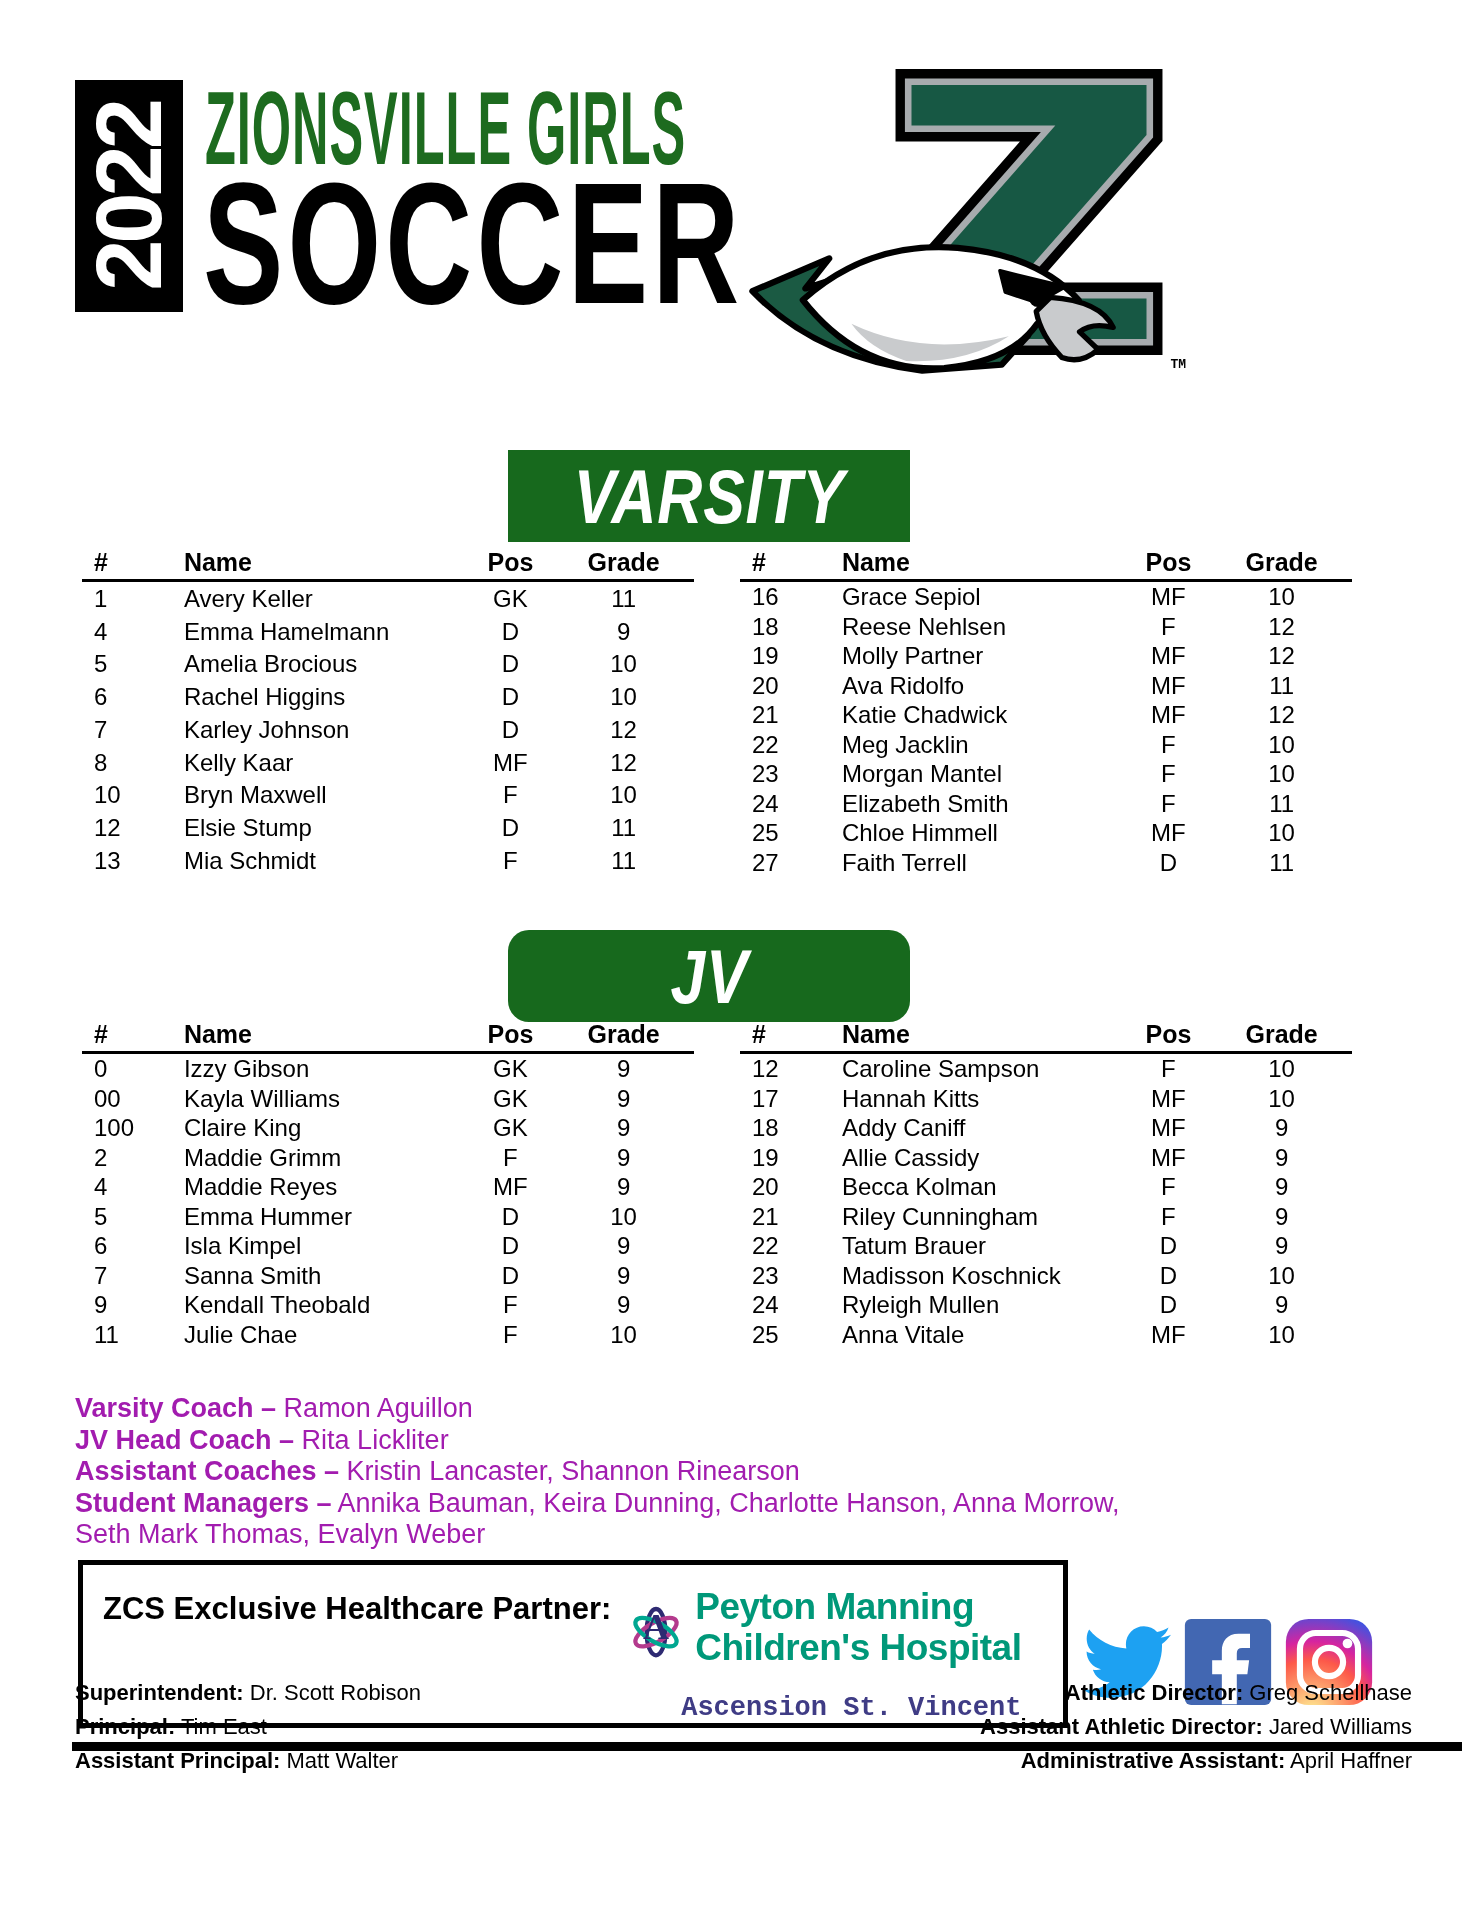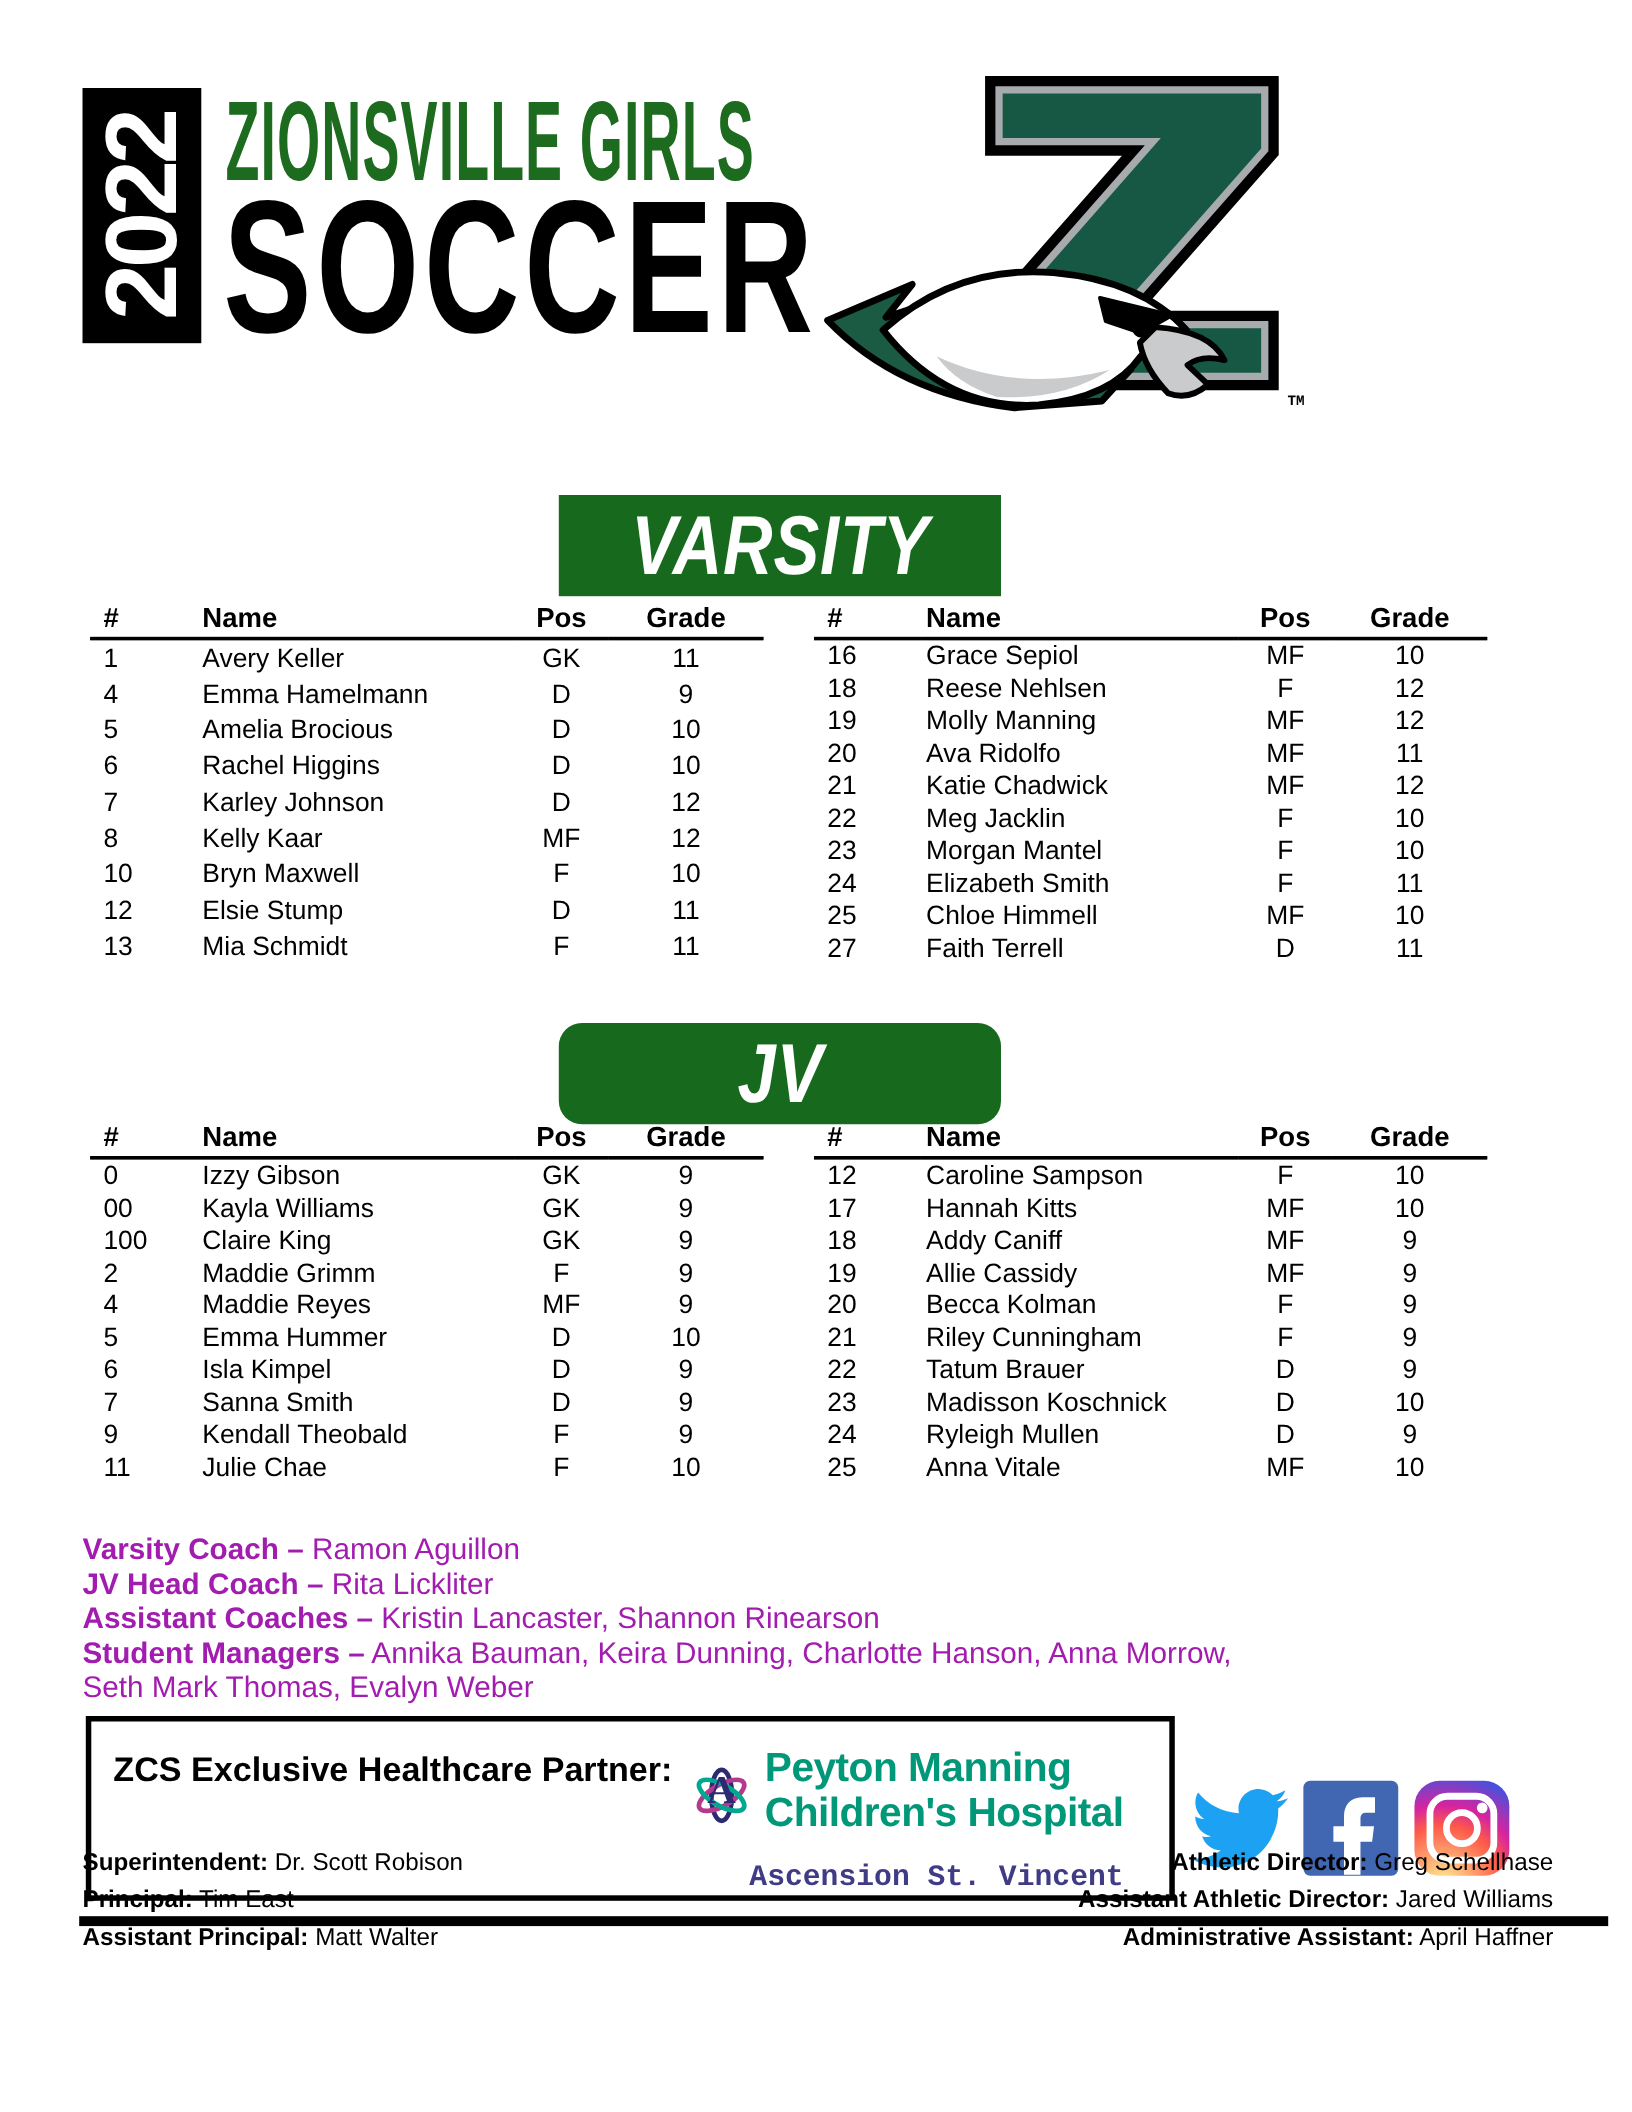--- a/index.html
+++ b/index.html
@@ -189,21 +189,21 @@
             <td class="c3">10</td>
           </tr>
           <tr>
             <td class="c0">18</td>
             <td class="c1">Reese Nehlsen</td>
             <td class="c2">F</td>
             <td class="c3">12</td>
           </tr>
           <tr>
             <td class="c0">19</td>
-            <td class="c1">Molly Manning</td>
+            <td class="c1">Molly Partner</td>
             <td class="c2">MF</td>
             <td class="c3">12</td>
           </tr>
           <tr>
             <td class="c0">20</td>
             <td class="c1">Ava Ridolfo</td>
             <td class="c2">MF</td>
             <td class="c3">11</td>
           </tr>
           <tr>

